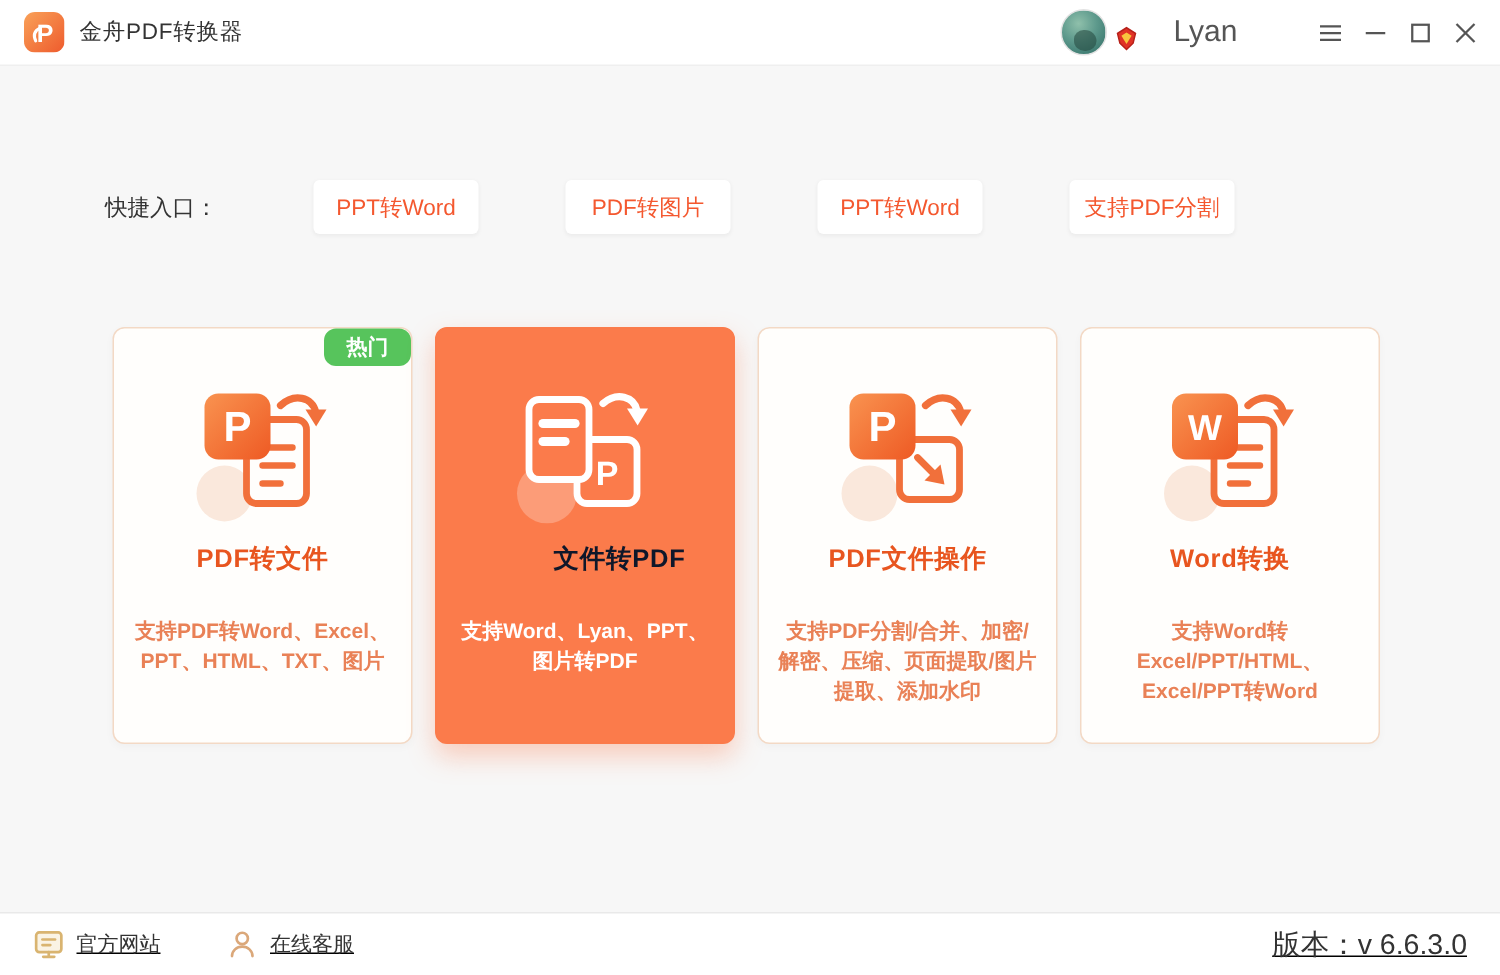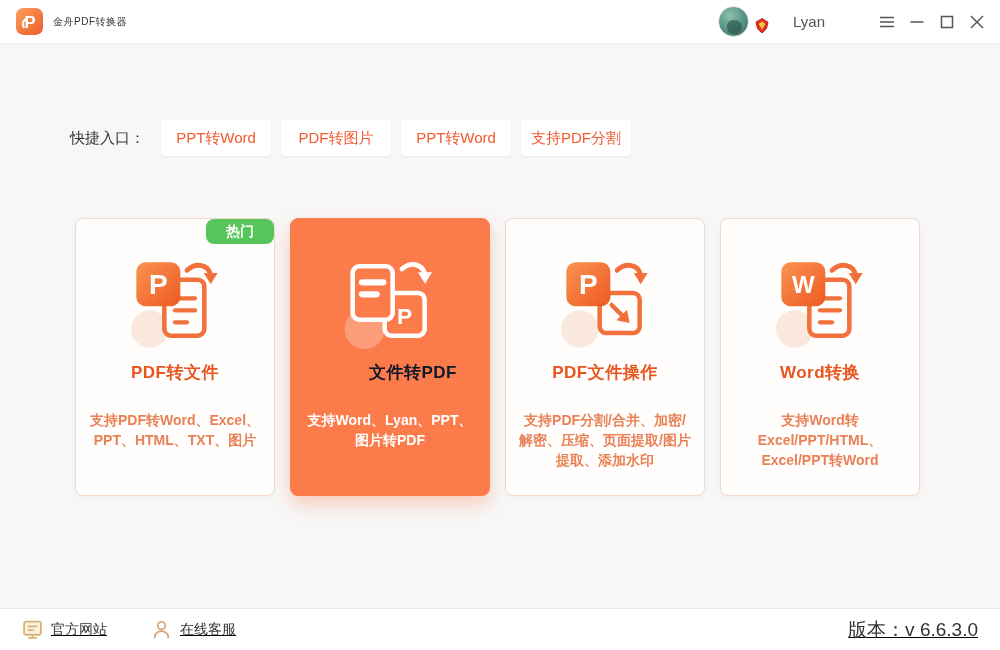--- a/index.html
+++ b/index.html
@@ -4,47 +4,47 @@
 <style>
   * { margin:0; padding:0; box-sizing:border-box; }
   html,body { width:1000px; height:650px; }
   body { font-family:"Liberation Sans","DejaVu Sans",sans-serif; background:#f7f7f7; }
   .app { position:relative; width:1000px; height:650px; background:#f7f7f7; overflow:hidden; }
 
   
   .titlebar { position:absolute; top:0; left:0; right:0; height:44px; background:#ffffff;
     border-bottom:1px solid #efefef; display:flex; align-items:center; padding:0 15px 0 16px; }
   .logo { width:27px; height:27px; flex:0 0 auto; }
-  .app-title { font-size:10px; color:#333; font-weight:500; margin-left:10px; letter-spacing:.5px; }
+  .app-title { font-size:15px; color:#333; font-weight:500; margin-left:10px; letter-spacing:.5px; }
   .tb-right { margin-left:auto; display:flex; align-items:center; }
   .avatar { width:31px; height:31px; border-radius:50%;
     background:radial-gradient(circle at 38% 30%, #8fc0ab 0%, #5d998c 45%, #2e6b63 100%);
     border:1px solid #e2e2e2; position:relative; cursor:pointer; }
   .avatar::after { content:""; position:absolute; left:8px; top:13px; width:15px; height:14px;
     border-radius:45% 55% 50% 50%; background:rgba(34,70,60,.55); }
   .vip-gem { margin-left:4px; margin-top:8px; }
-  .username { font-size:15px; color:#555; margin-left:22px; cursor:pointer; }
+  .username { font-size:20px; color:#555; margin-left:22px; cursor:pointer; }
   .winctl { display:flex; align-items:center; margin-left:40px; }
   .winctl .ctl { width:16px; height:16px; margin-left:14px; cursor:pointer; display:block; }
 
   
-  .quick-row { position:absolute; top:120px; left:70px; display:flex; align-items:center; }
+  .quick-row { position:absolute; top:120px; left:70px; display:flex; align-items:center;gap:48px; }
   .quick-label { font-size:15px; color:#333; margin-right:6px; }
   .quick-btn { width:110px; height:36px; margin-left:10px; background:#ffffff; border:none;
     border-radius:4px; color:#f4582f; font-size:15px; font-family:inherit; cursor:pointer;
     box-shadow:0 1px 3px rgba(0,0,0,.05); display:flex; align-items:center; justify-content:center; }
 
   
   .cards { position:absolute; top:218px; left:75px; display:flex; }
   .card { position:relative; width:200px; height:278px; margin-right:15px; border-radius:8px;
     background:#fffefc; border:1px solid #f3d9c5; text-align:center; cursor:pointer;
     box-shadow:0 2px 6px rgba(0,0,0,.03); }
   .card.highlight { background:#fb7b4b; border:1px solid #fb7b4b;
     box-shadow:0 8px 18px rgba(249,124,76,.35); }
-  .card-badge { position:absolute; top:0; right:0; width:68px; height:25px; background:#57c45c;
+  .card-badge { position:absolute; top:0; right:0; width:58px; height:25px; background:#57c45c;
     border-radius:8px; color:#ffffff; font-size:14px; font-weight:bold;
     display:flex; align-items:center; justify-content:center; }
   .card-iconwrap { margin:34px auto 0; width:96px; height:96px; }
   .card-title { margin-top:12px; font-size:17px; font-weight:bold; color:#e8551f; letter-spacing:.5px; }
   .card.highlight .card-title { color:#0f172a;margin-left:46px; }
   .card-desc { margin:27px 13px 0; font-size:14px; font-weight:bold; color:#e98156; line-height:1.42; }
   .card.highlight .card-desc { color:#ffffff; }
 
   
   .statusbar { position:absolute; left:0; right:0; bottom:0; height:42px; background:#ffffff;

